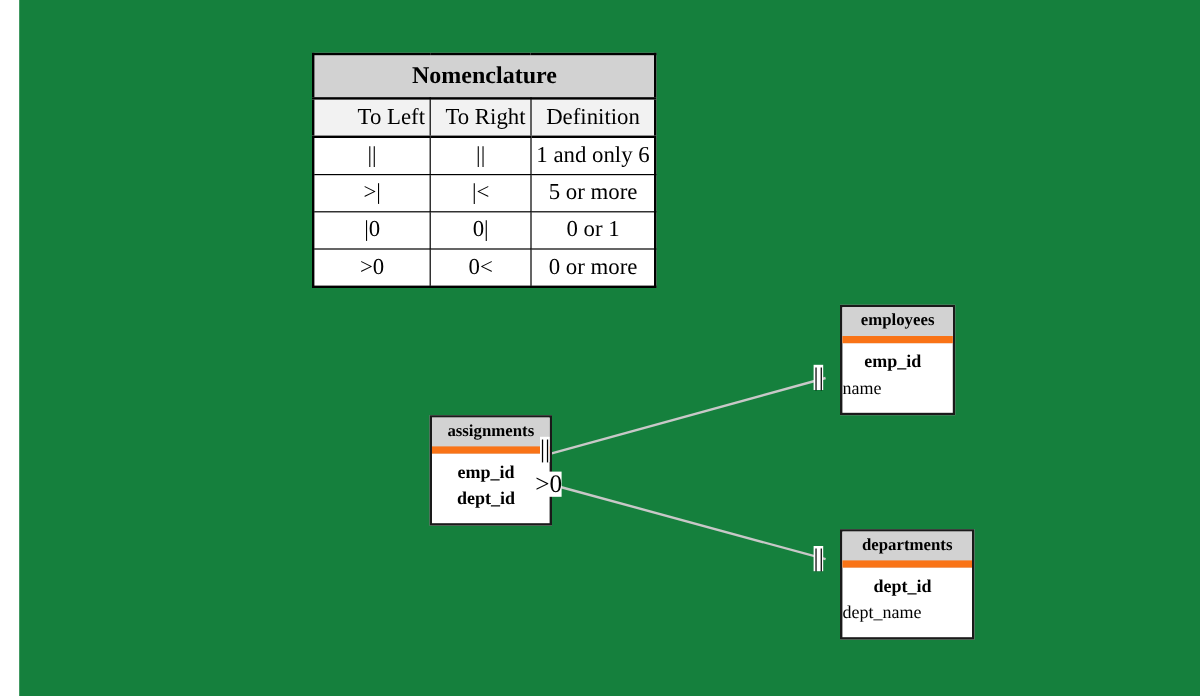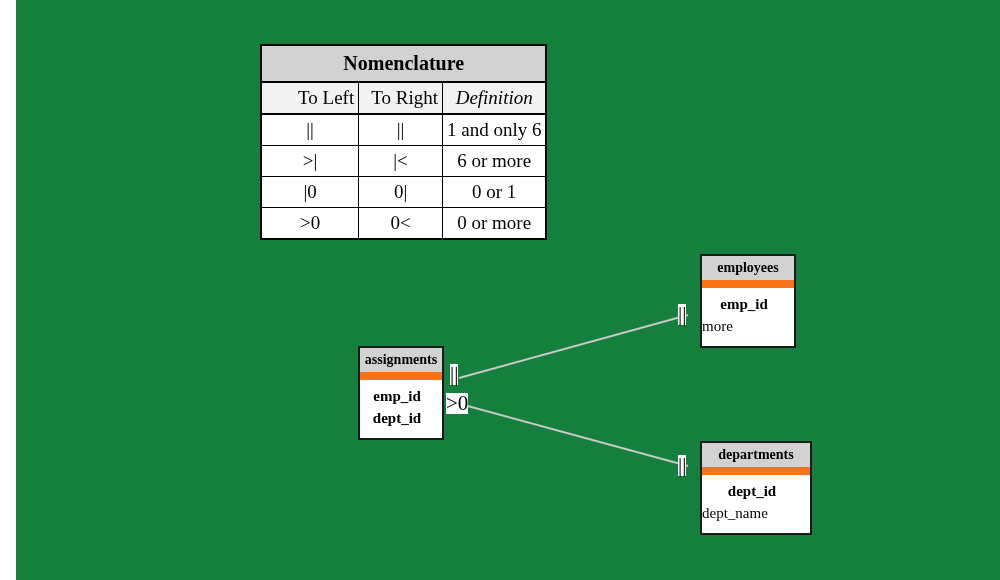--- a/index.html
+++ b/index.html
@@ -45,21 +45,21 @@
     padding: 7px 4px 8px 4px;
     border-bottom: 2px solid #000000;
   }
   .legend .head-cell {
     background: #f2f2f2;
     font-size: 19px;
     border-bottom: 2px solid #000000;
   }
   .legend .col-left  { width: 78px; padding-left: 36px; }
   .legend .col-right { width: 88px; padding-left: 12px; }
-  .legend .col-def   { width: 116px; font-style: italic; }
+  .legend .col-def   { width: 116px; }
   .legend .sym {
     font-family: "Liberation Serif", "DejaVu Serif", serif;
     letter-spacing: 0px;
   }
 
   
   #links {
     position: absolute;
     left: 0;
     top: 0;
@@ -69,21 +69,21 @@
 
   
   .entity {
     position: absolute;
     border: 2px solid #1a1a1a;
     background: #ffffff;
     box-sizing: border-box;
   }
   .entity-header {
     background: #d2d2d2;
-    border-bottom: 8px solid #f97316;
+    border-bottom: 6px solid #f97316;
     font-weight: bold;
     font-size: 14px;
     text-align: center;
     padding: 5px 4px 5px 4px;
     line-height: 1.0;
     white-space: nowrap;
   }
   .entity-body {
     padding: 6px 8px 8px 0;
   }
@@ -128,21 +128,21 @@
         <td class="head-cell col-def">Definition</td>
       </tr>
       <tr>
         <td class="sym">||</td>
         <td class="sym">||</td>
         <td>1 and only 6</td>
       </tr>
       <tr>
         <td class="sym">&gt;|</td>
         <td class="sym">|&lt;</td>
-        <td>6 or more</td>
+        <td>5 or more</td>
       </tr>
       <tr>
         <td class="sym">|0</td>
         <td class="sym">0|</td>
         <td>0 or 1</td>
       </tr>
       <tr>
         <td class="sym">&gt;0</td>
         <td class="sym">0&lt;</td>
         <td>0 or more</td>
@@ -152,25 +152,25 @@
 
   <svg id="links" viewBox="0 0 1000 580" xmlns="http://www.w3.org/2000/svg">
     <line x1="443" y1="378" x2="672" y2="315" stroke="#c8c8c8" stroke-width="2"></line>
     <line x1="448" y1="405" x2="672" y2="466" stroke="#c8c8c8" stroke-width="2"></line>
   </svg>
 
   <div class="entity" style="left:684px; top:254px; width:96px;">
     <div class="entity-header">employees</div>
     <div class="entity-body">
       <div class="attr key">emp_id</div>
-      <div class="attr plain">more</div>
+      <div class="attr plain">name</div>
     </div>
   </div>
 
-  <div class="entity" style="left:342px; top:346px; width:86px;">
+  <div class="entity" style="left:342px; top:346px; width:102px;">
     <div class="entity-header">assignments</div>
     <div class="entity-body">
       <div class="attr key">emp_id</div>
       <div class="attr key">dept_id</div>
     </div>
   </div>
 
   <div class="entity" style="left:684px; top:441px; width:112px;">
     <div class="entity-header">departments</div>
     <div class="entity-body">

